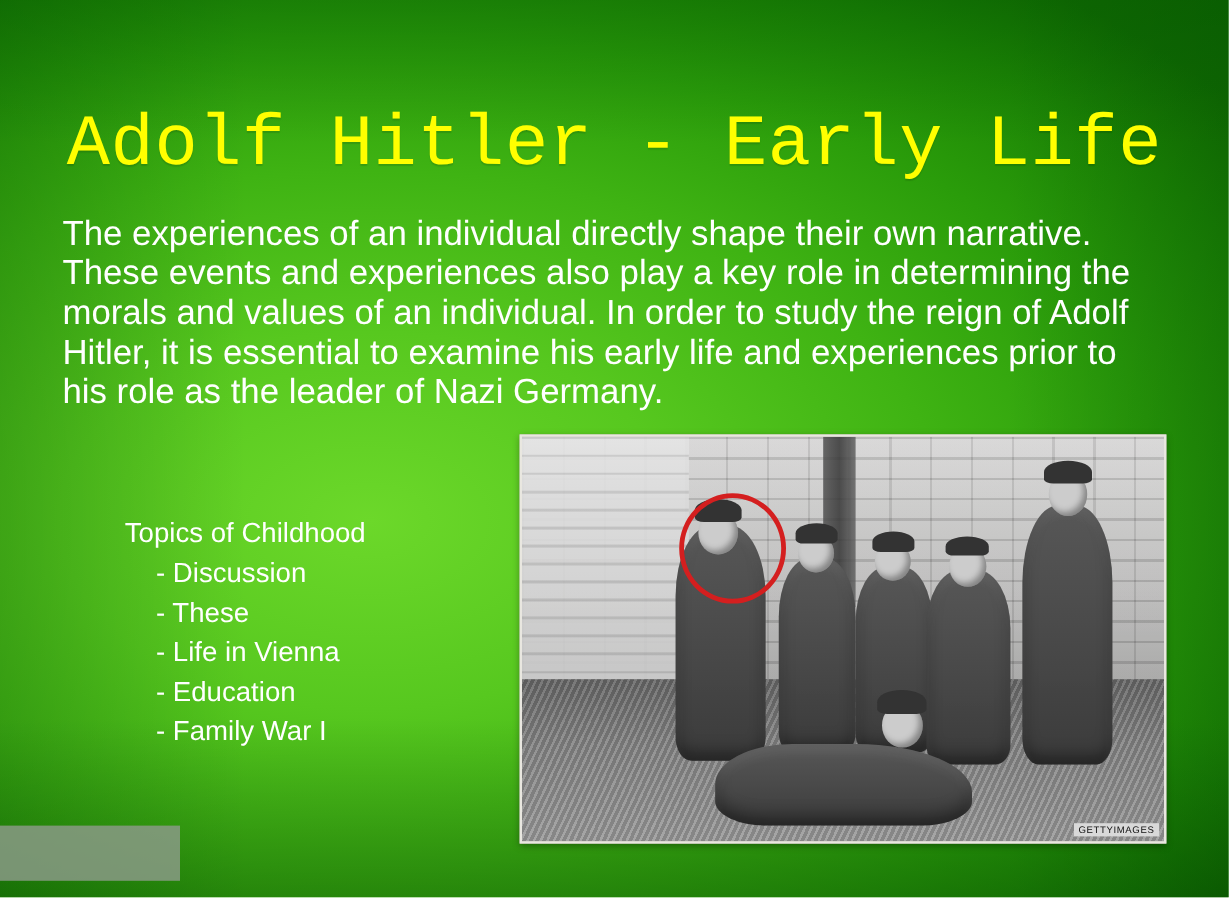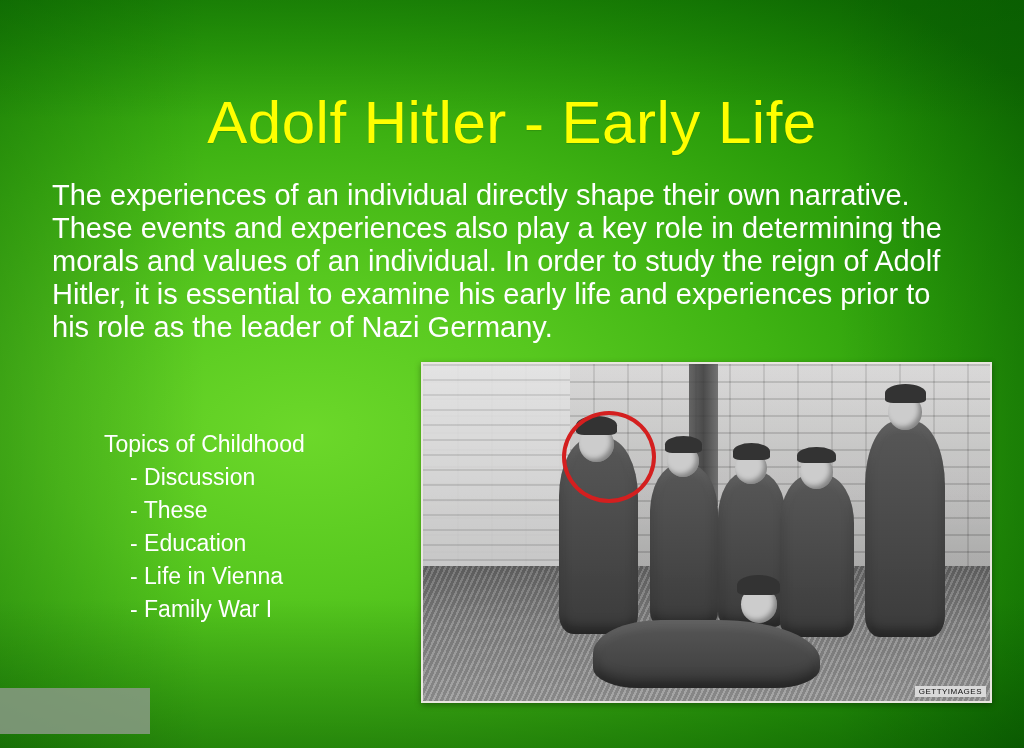--- a/index.html
+++ b/index.html
@@ -34,20 +34,21 @@
     top: 48px;
     left: 0;
     width: 1024px;
     text-align: center;
     color: #ffff00;
     font-size: 60px;
     font-weight: normal;
     letter-spacing: 0.5px;
     z-index: 3;
     text-shadow: 0 1px 1px rgba(0,0,0,0.12);
+    font-family: Liberation Mono, monospace;
   }
   .body-text {
     position: absolute;
     top: 150px;
     left: 52px;
     width: 912px;
     color: #ffffff;
     font-size: 29px;
     line-height: 33px;
     z-index: 3;
@@ -69,30 +70,29 @@
     margin: 0;
     padding: 0 0 0 26px;
   }
   .topics-list li {
     white-space: pre;
   }
 
   
   .photo {
     position: absolute;
-    left: 421px;
+    left: 433px;
     top: 362px;
     width: 535px;
     height: 337px;
     z-index: 4;
     background: #b9b3a6;
     border: 2px solid #e9e7e0;
     box-shadow: 0 2px 6px rgba(0,0,0,0.35);
     overflow: hidden;
-    padding-left: 32px;
   }
   .photo-inner {
     position: absolute;
     inset: 0;
     filter: grayscale(1) contrast(1.05);
   }
   .ph-wall {
     position: absolute;
     left: 0; top: 0; right: 0; height: 62%;
     background:
@@ -179,22 +179,22 @@
 
   <h1 class="title">Adolf Hitler - Early Life</h1>
 
   <p class="body-text">The experiences of an individual directly shape their own narrative.  These events and experiences also play a key role in determining the morals and values of an individual.  In order to study the reign of Adolf Hitler, it is essential to examine his early life and experiences prior to his role as the leader of Nazi Germany.</p>
 
   <div class="topics">
     <div class="topics-heading">Topics of Childhood</div>
     <ul class="topics-list">
       <li>- Discussion</li>
       <li>- These</li>
+      <li>- Life in Vienna</li>
       <li>- Education</li>
-      <li>- Life in Vienna</li>
       <li>- Family War I</li>
     </ul>
   </div>
 
   <div class="photo">
     <div class="photo-inner">
       <div class="ph-wall"></div>
       <div class="ph-wall2"></div>
       <div class="ph-tree"></div>
       <div class="ph-ground"></div>

